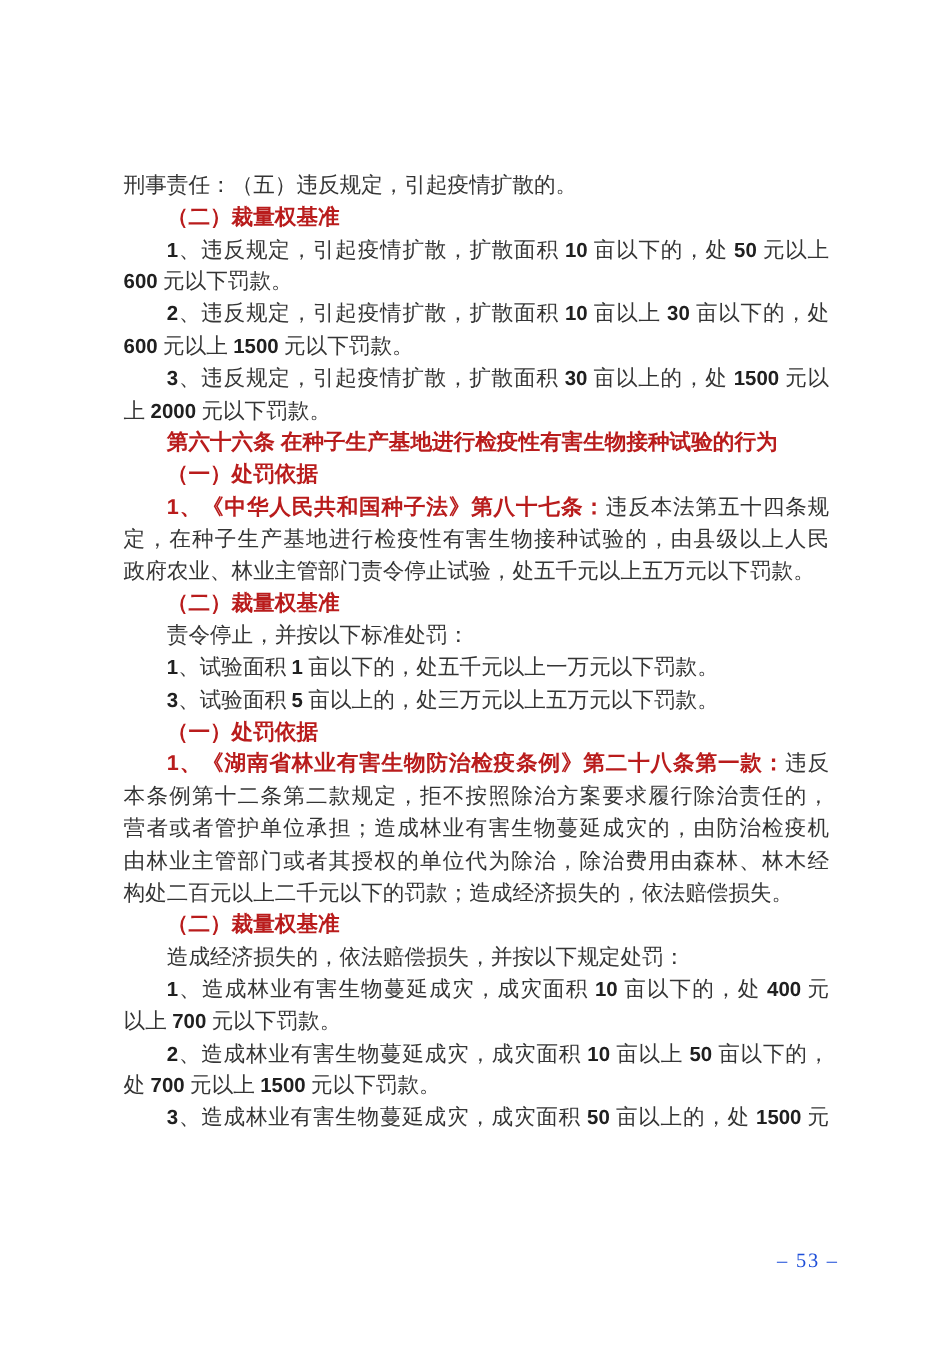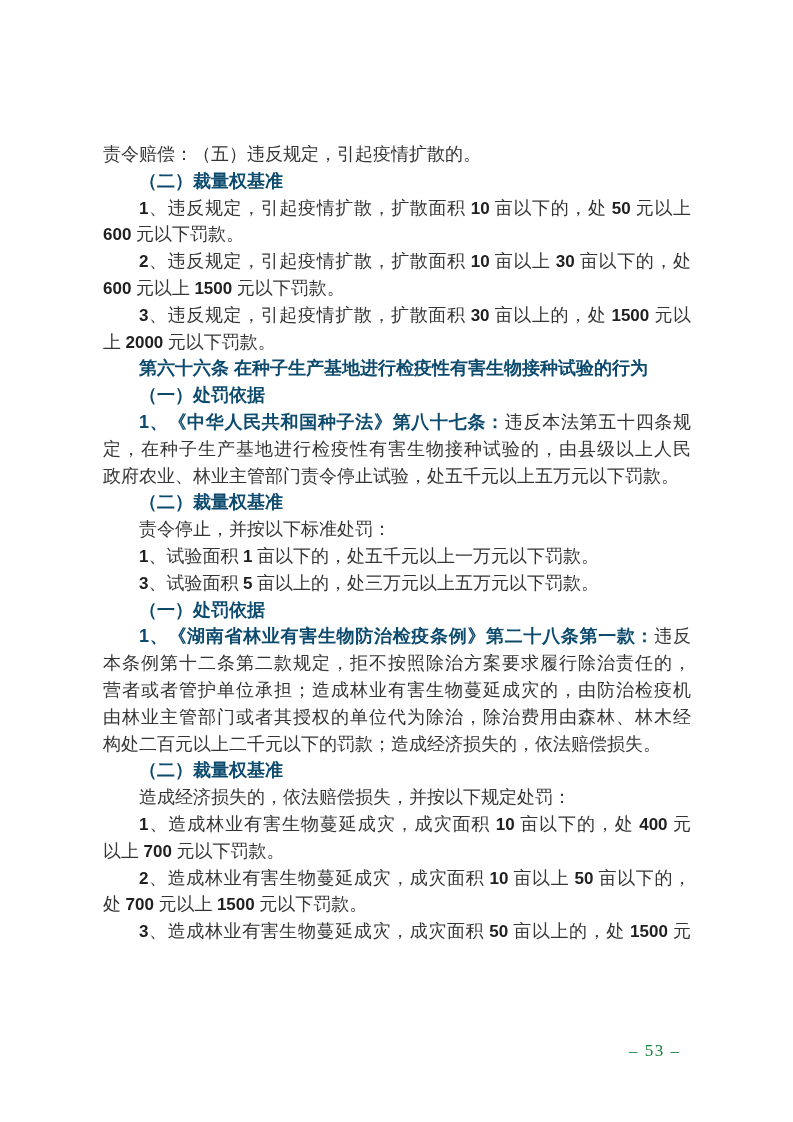--- a/index.html
+++ b/index.html
@@ -30,46 +30,46 @@
   .line { white-space: normal; }
   .line.last {
     text-align-last: left;
   }
   .line.indent {
     text-indent: 2em;
   }
   .b {
     font-family: "Liberation Sans", sans-serif;
     font-weight: bold;
-    color: #0c4a6e;
+    color: #b91c1c;
   }
   .num {
     font-family: "Liberation Sans", sans-serif;
     font-weight: bold;
     color: #202020;
     font-size: 17px;
   }
   .b .num { font-size: inherit; color: inherit; }
   .page-number {
     position: absolute;
     top: 1041px;
     left: 629px;
     width: 70px;
     font-size: 17px;
     letter-spacing: 1.5px;
-    color: #15803d;
-    text-align: left;
+    color: #1d4ed8;
+    text-align: right;
     font-family: "Liberation Serif", serif;
   }
 </style>
 </head>
 <body>
 
 <div class="doc">
-    <div class="line last"><span>责令赔偿：（五）违反规定，引起疫情扩散的。</span></div>
+    <div class="line last"><span>刑事责任：（五）违反规定，引起疫情扩散的。</span></div>
     <div class="line indent last"><span class="b">（二）裁量权基准</span></div>
     <div class="line indent"><span><span class="num">1</span>、违反规定，引起疫情扩散，扩散面积 <span class="num">10</span> 亩以下的，处 <span class="num">50</span> 元以上</span></div>
     <div class="line last"><span><span class="num">600</span> 元以下罚款。</span></div>
     <div class="line indent"><span><span class="num">2</span>、违反规定，引起疫情扩散，扩散面积 <span class="num">10</span> 亩以上 <span class="num">30</span> 亩以下的，处</span></div>
     <div class="line last"><span><span class="num">600</span> 元以上 <span class="num">1500</span> 元以下罚款。</span></div>
     <div class="line indent"><span><span class="num">3</span>、违反规定，引起疫情扩散，扩散面积 <span class="num">30</span> 亩以上的，处 <span class="num">1500</span> 元以</span></div>
     <div class="line last"><span>上 <span class="num">2000</span> 元以下罚款。</span></div>
     <div class="line indent last"><span class="b">第六十六条 在种子生产基地进行检疫性有害生物接种试验的行为</span></div>
     <div class="line indent last"><span class="b">（一）处罚依据</span></div>
     <div class="line indent"><span class="b"><span class="num">1</span>、《中华人民共和国种子法》第八十七条：</span><span>违反本法第五十四条规</span></div>

